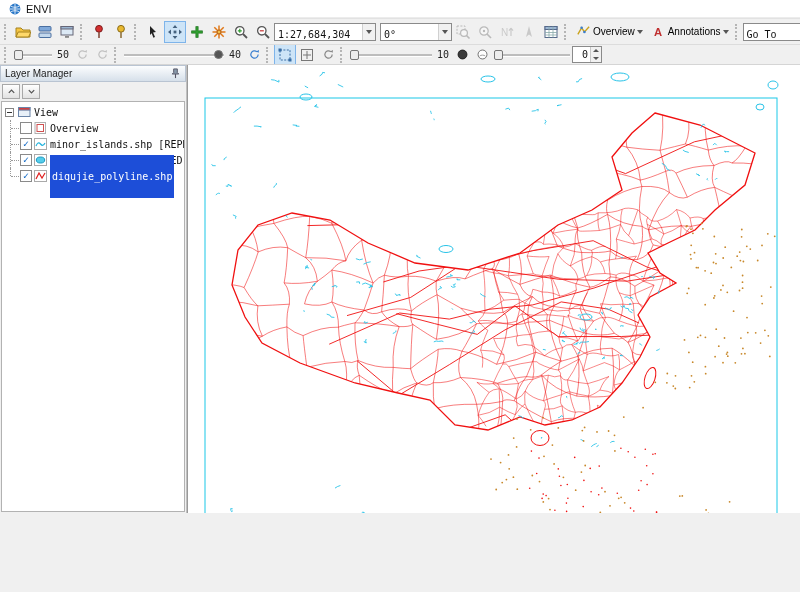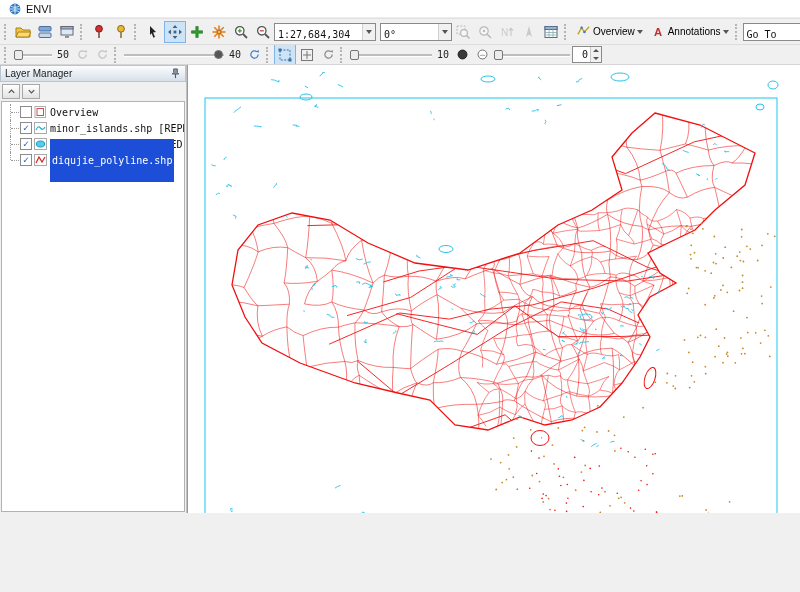--- a/index.html
+++ b/index.html
@@ -340,20 +340,32 @@
             <path d="M2,6.5 L5,3.5 L8,6.5" stroke="#555" fill="none" stroke-width="1.4"></path>
           </svg>
         </button>
         <button class="lmb">
           <svg viewBox="0 0 10 10">
             <path d="M2,3.5 L5,6.5 L8,3.5" stroke="#555" fill="none" stroke-width="1.4"></path>
           </svg>
         </button>
       </div>
       <div class="tree-wrap">
+        <div class="trow root">
+          <span class="expander">
+              <span class="minus"></span>
+            </span>
+          <span class="licon">
+            <svg viewBox="0 0 13 12">
+                <rect x="0.5" y="1.5" width="11.5" height="9" fill="#e8f0f8" stroke="#6a84a8"></rect>
+                <rect x="0.5" y="1.5" width="11.5" height="2.6" fill="#d04040" stroke="#6a84a8"></rect>
+              </svg>
+          </span>
+          <span class="tlabel">View</span>
+        </div>
 
         <div class="trow child">
           <span class="cbox">
               <span></span>
             </span>
           <span class="licon">
             <svg viewBox="0 0 13 12">
                 <rect x="1" y="0.5" width="10.5" height="11" fill="#fff" stroke="#b0b0b0"></rect>
                 <rect x="3" y="2.5" width="6.5" height="7" fill="none" stroke="#d05050"></rect>
               </svg>

